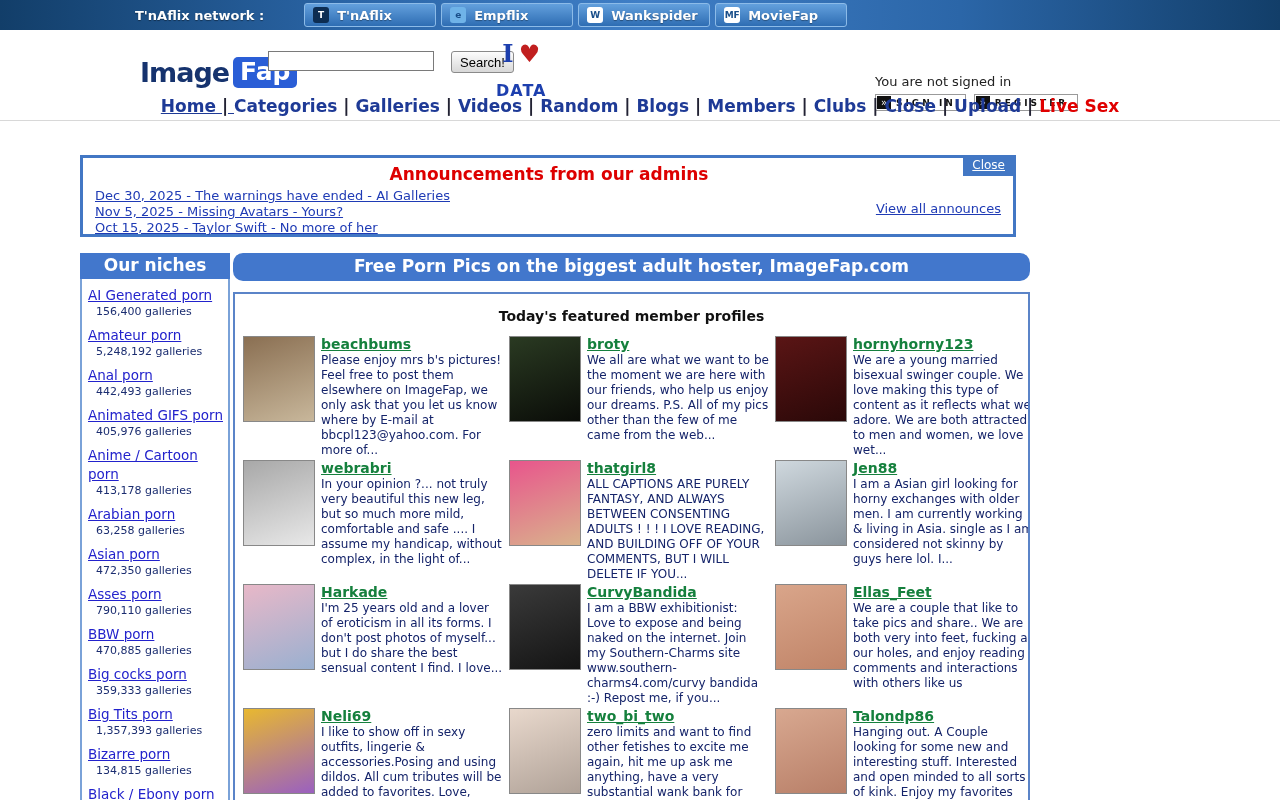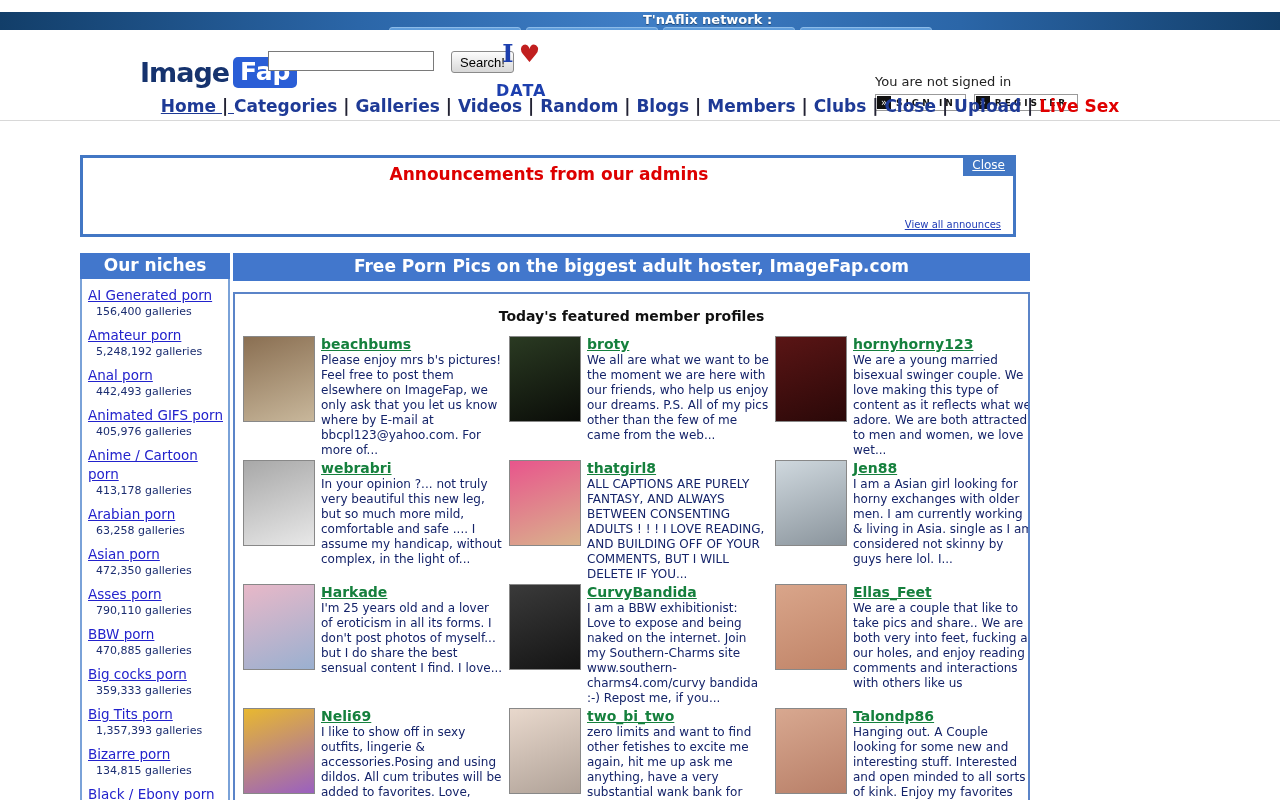--- a/index.html
+++ b/index.html
@@ -1,23 +1,23 @@
 <!DOCTYPE html>
 <html><head>
 <meta charset="utf-8">
 <style>
   * { margin:0; padding:0; box-sizing:border-box; }
   html,body { width:1280px; height:800px; overflow:hidden; background:#fff;
     font-family:"DejaVu Sans", sans-serif; }
   .page { position:relative; width:1280px; height:800px; }
 
   
-  .netbar { position:absolute; top:12px; left:0; width:1280px; height:30px;
+  .netbar { position:absolute; top:0; left:0; width:1280px; height:30px;
     background:linear-gradient(to right,#123e69 0%,#2b66a8 28%,#3f7ec6 50%,#2b66a8 75%,#123e69 100%);
-    display:flex; align-items:center;flex-direction:column; }
+    display:flex; align-items:center; }
   .netbar-label { color:#fff; font-weight:bold; font-size:13px; margin-left:135px;
     text-shadow:0 1px 1px rgba(0,0,0,.4); }
   .net-sites { display:flex; gap:5px; margin-left:40px; }
   .site-btn { width:132px; height:24px; border:1px solid #8cbbe8; border-radius:3px;
     background:linear-gradient(#63a0dd,#2e6db3); display:flex; align-items:center;
     gap:8px; padding-left:8px; cursor:pointer; }
   .site-btn .sicon { width:16px; height:16px; border-radius:3px; display:flex;
     align-items:center; justify-content:center; font-size:9px; font-weight:bold; }
   .site-btn .slabel { color:#fff; font-weight:bold; font-size:13px;
     text-shadow:0 1px 1px rgba(0,0,0,.35); }
@@ -59,36 +59,36 @@
 
   
   .announce { position:absolute; top:155px; left:80px; width:936px; height:82px;
     border:3px solid #4277c4; background:#fff; padding:4px 10px 4px 12px; }
   .announce-close { position:absolute; top:-1px; right:-1px; background:#4277c4; color:#fff;
     font-size:12px; text-decoration:underline; padding:1px 9px 4px 9px; cursor:pointer; }
   .announce-title { color:#dd0000; font-weight:bold; font-size:17px; margin:2px 0 4px 0;text-align:center; }
   .announce-links { list-style:none; }
   .announce-links li { font-size:13px; line-height:16px; }
   .announce-links a, .viewall { color:#1f3bb5; text-decoration:underline; cursor:pointer; }
-  .viewall { position:absolute; right:12px; bottom:4px; font-size:10px; }
+  .viewall { position:absolute; right:12px; bottom:18px; font-size:13px; }
 
   
   .sidebar { position:absolute; top:253px; left:80px; width:150px; }
   .sidebar-head { background:#4277cc; color:#fff; font-weight:bold; font-size:17px;
     text-align:center; padding:2px 0 4px 0; }
   .niche-list { list-style:none; border-left:2px solid #7aa2d8; border-right:2px solid #7aa2d8;
     background:#fff; padding:6px 0 0 6px; height:547px; overflow:hidden; }
   .niche-list li { margin-bottom:7px; }
   .niche-link { color:#2222cc; font-size:13.5px; text-decoration:underline; cursor:pointer; }
   .niche-count { color:#1b2d70; font-size:11px; padding-left:8px; margin-top:1px; }
 
   
   .main { position:absolute; top:253px; left:233px; width:797px; }
   .main-banner { background:#4277cc; color:#fff; font-weight:bold; font-size:17px;
-    text-align:center; padding:3px 0 5px 0; }
+    text-align:center; padding:3px 0 5px 0;border-radius:10px; }
   .featured-box { margin-top:11px; border:2px solid #5b84c8; background:#fff;
     height:524px; overflow:hidden; padding:0 6px; }
   .featured-title { text-align:center; font-weight:bold; font-size:14px; color:#111;
     margin:14px 0 10px 0; }
   .profiles { display:grid; grid-template-columns:1fr 1fr 1fr; column-gap:4px; }
   .profile { display:flex; min-height:92px; margin-bottom:0; }
   .thumb { width:72px; height:86px; border:1px solid #888; flex:0 0 72px; margin:2px 6px 0 2px;
     cursor:pointer; }
   .ptext { width:182px; }
   .uname { display:inline-block; color:#15803d; font-weight:bold; font-size:14px;
@@ -178,20 +178,28 @@
       <li data-sep="|">Close</li>
 
       <li data-sep="|">Upload</li>
 
       <li class="live" data-sep="|">Live Sex</li>
     </ul>
 
   <div class="announce">
     <div class="announce-close">Close</div>
     <div class="announce-title">Announcements from our admins</div>
+    <ul class="announce-links">
+
+        <li><a>Dec 30, 2025 - The warnings have ended - AI Galleries</a></li>
+
+        <li><a>Nov 5, 2025 - Missing Avatars - Yours?</a></li>
+
+        <li><a>Oct 15, 2025 - Taylor Swift - No more of her</a></li>
+      </ul>
     <span class="viewall">View all announces</span>
   </div>
 
   <div class="sidebar">
     <div class="sidebar-head">Our niches</div>
     <ul class="niche-list">
 
         <li>
           <a class="niche-link">AI Generated porn</a>
           <div class="niche-count">156,400 galleries</div>

